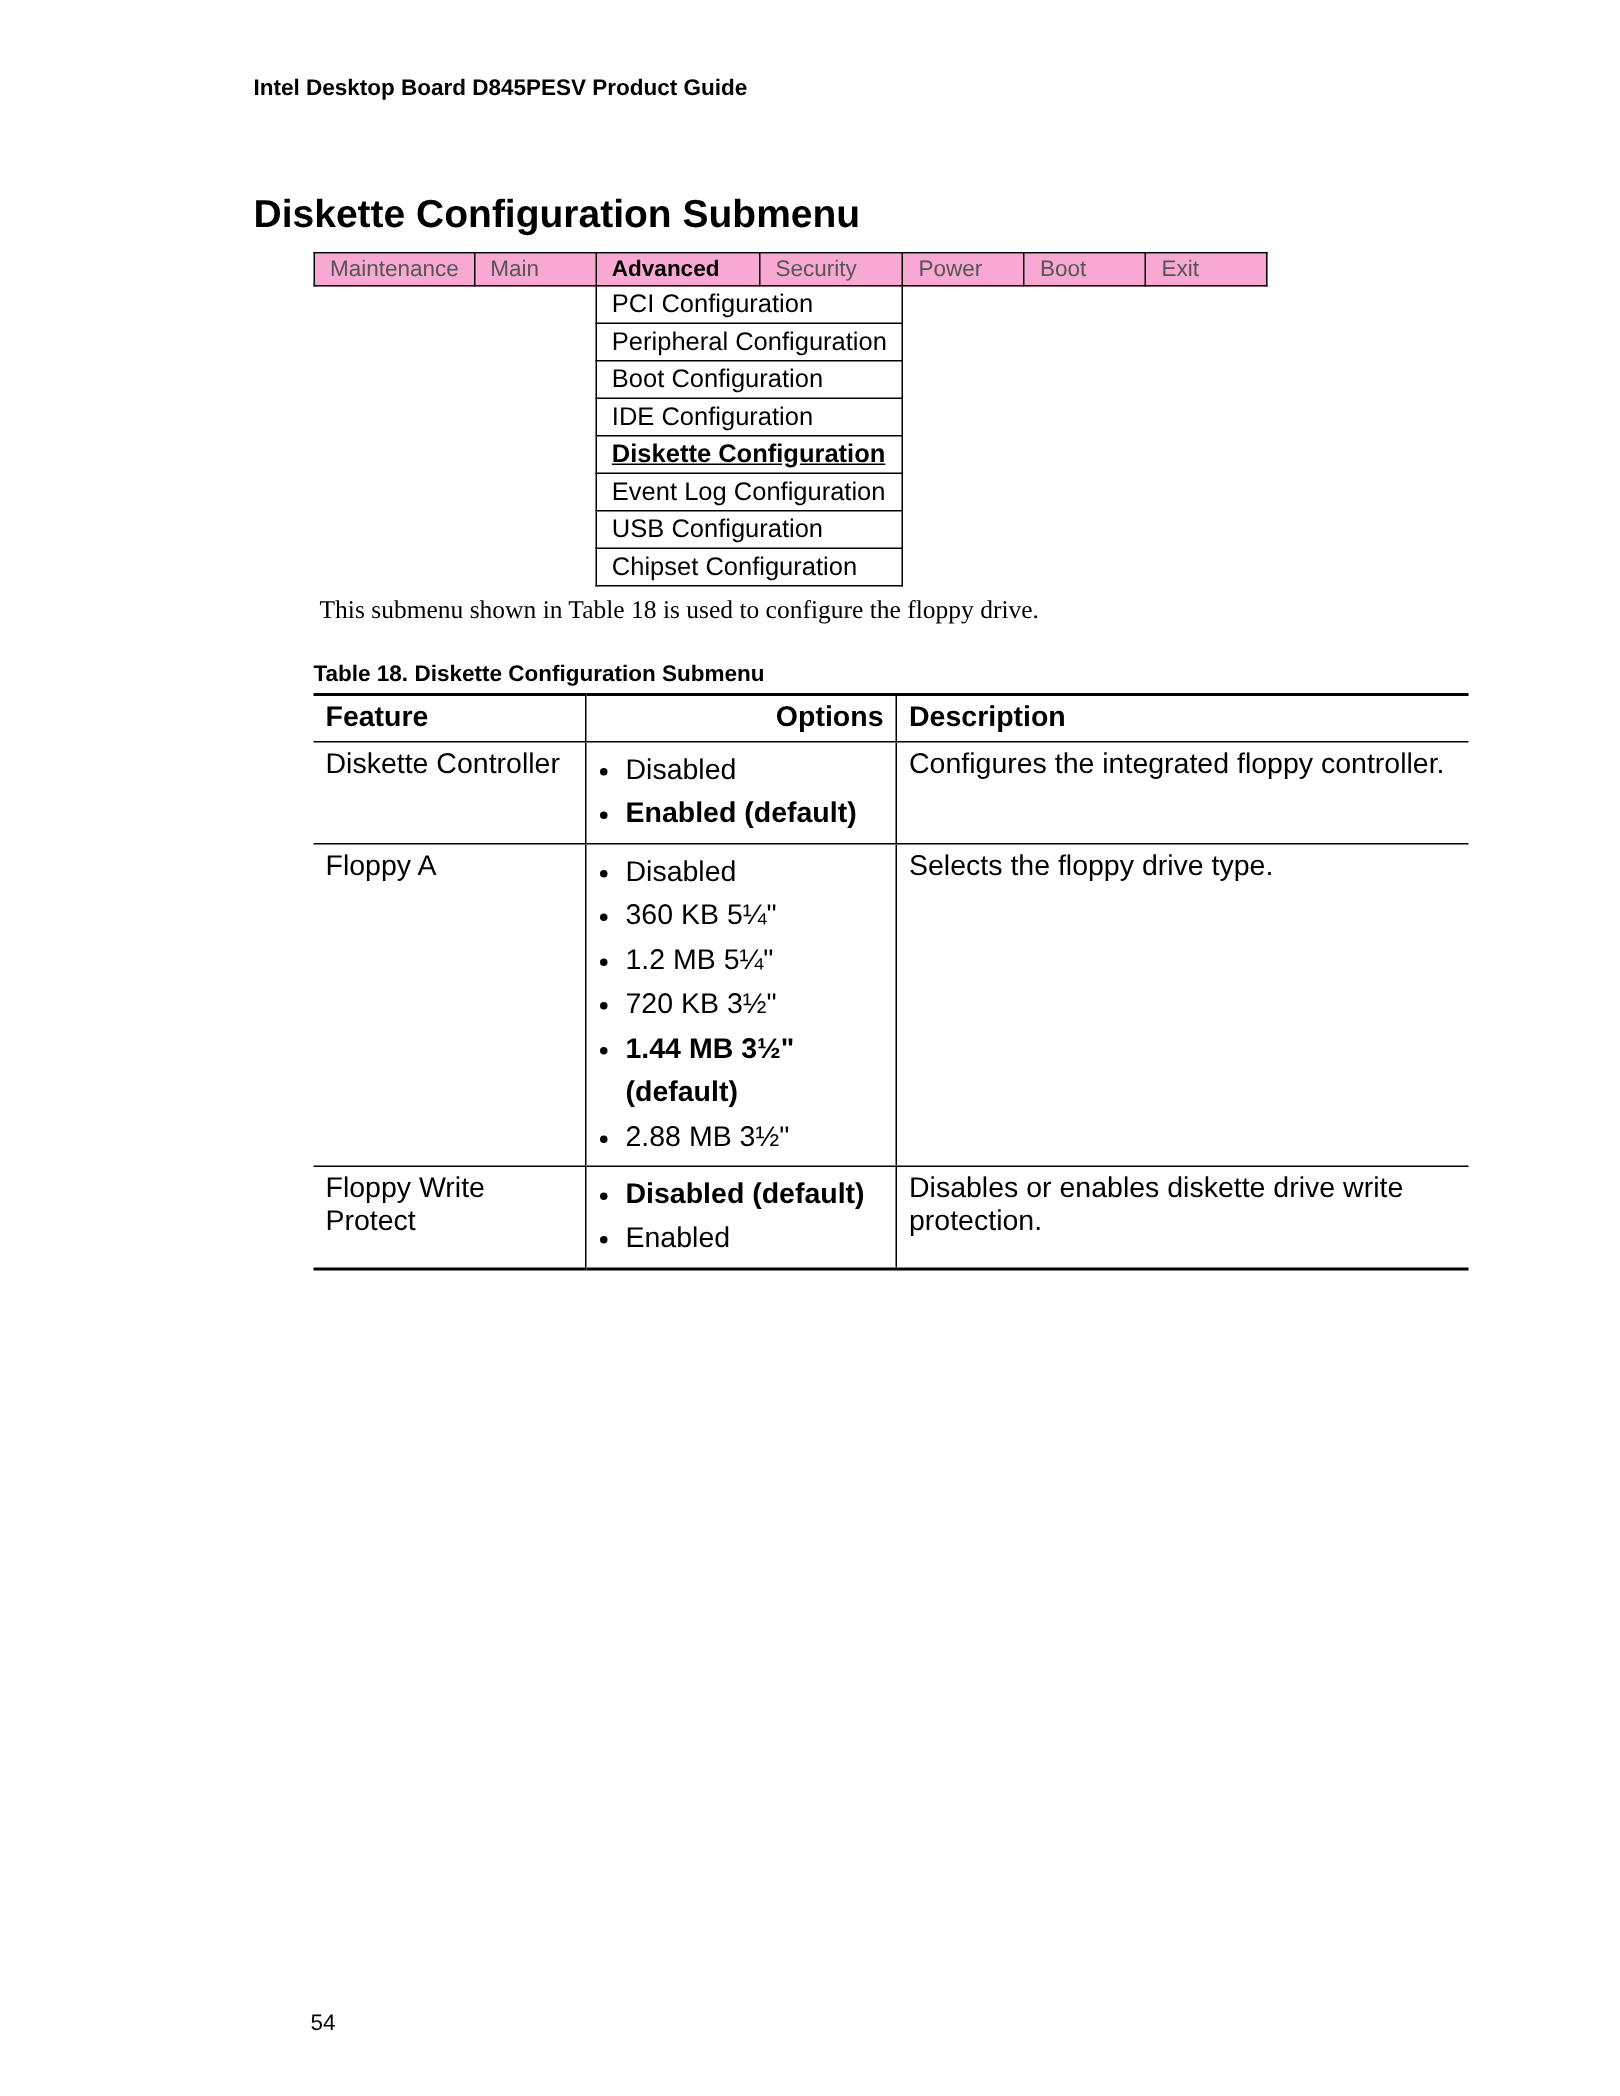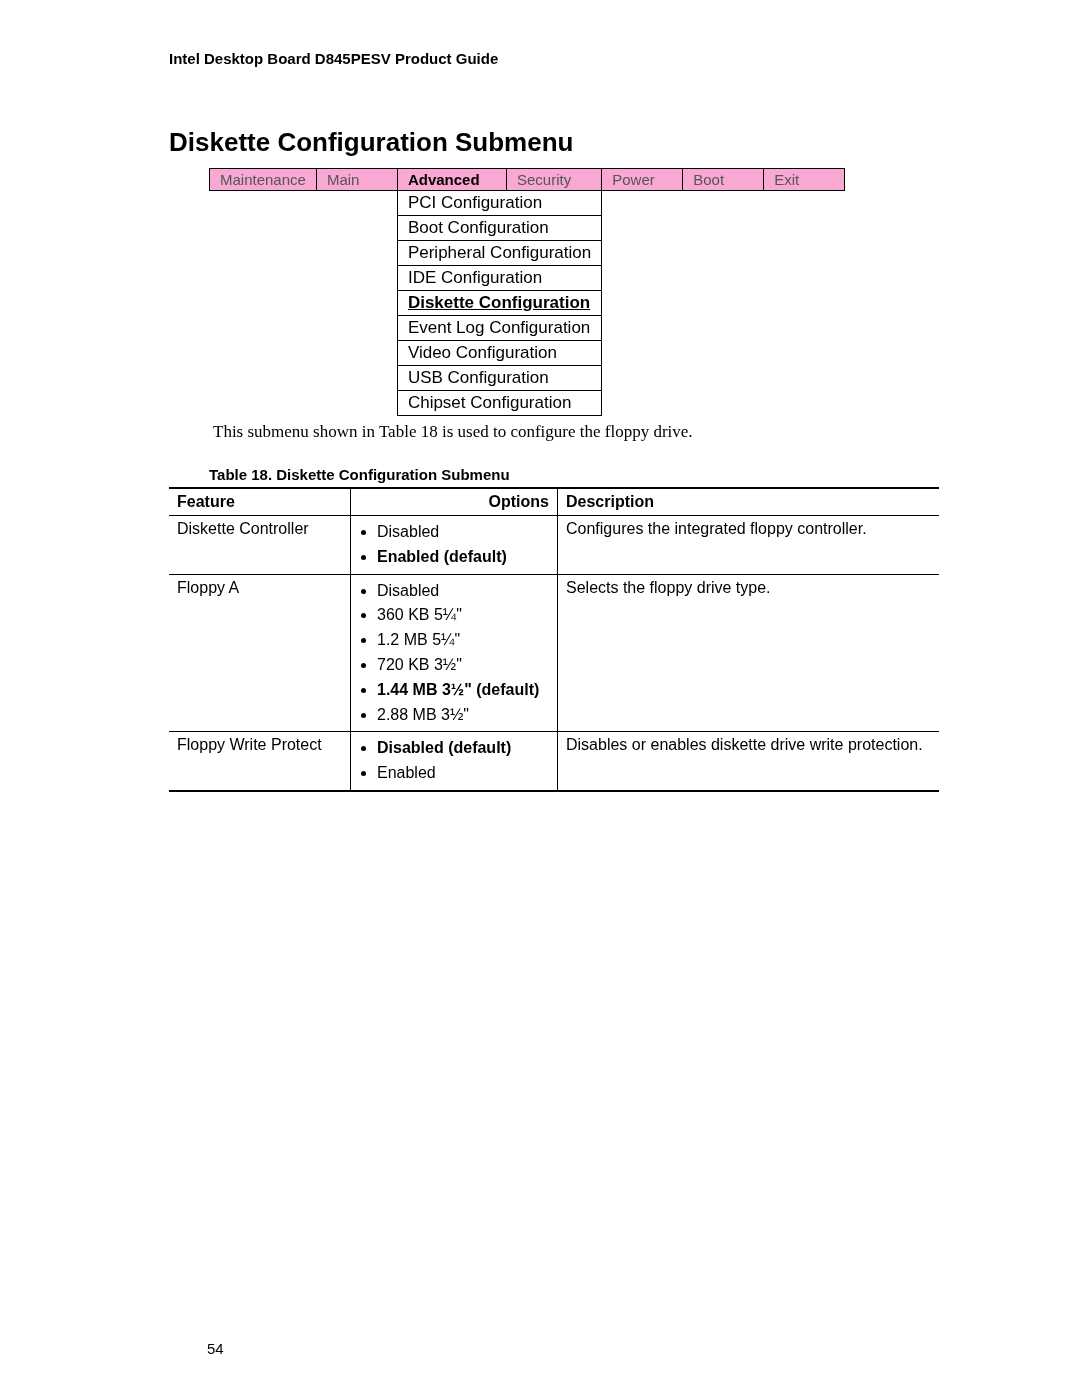--- a/index.html
+++ b/index.html
@@ -71,22 +71,23 @@
 
   .table-caption {
     font-weight: bold;
     font-size: 15px;
     margin: 0 0 4px 40px;
   }
 
   
   table.feature {
     border-collapse: collapse;
+    margin-left: 40px;
     width: 770px;
-    font-size: 16px;
+    font-size: 19px;
   }
   table.feature th {
     text-align: left;
     font-weight: bold;
     border-top: 2px solid #000;
     border-bottom: 1px solid #000;
     padding: 4px 8px;
     vertical-align: top;
   }
   table.feature td {
@@ -143,46 +144,41 @@
           <td>Exit</td>
         </tr>
 
   <tr class="subrow">
           <td class="empty-left" colspan="2"></td>
           <td class="submenu" colspan="2">PCI Configuration</td>
           <td class="empty-right" colspan="3"></td>
         </tr>
         <tr class="subrow">
           <td class="empty-left" colspan="2"></td>
+          <td class="submenu" colspan="2">Peripheral Configuration</td>
+          <td class="empty-right" colspan="3"></td>
+        </tr>
+        <tr class="subrow">
+          <td class="empty-left" colspan="2"></td>
           <td class="submenu" colspan="2">Boot Configuration</td>
           <td class="empty-right" colspan="3"></td>
         </tr>
         <tr class="subrow">
           <td class="empty-left" colspan="2"></td>
-          <td class="submenu" colspan="2">Peripheral Configuration</td>
-          <td class="empty-right" colspan="3"></td>
-        </tr>
-        <tr class="subrow">
-          <td class="empty-left" colspan="2"></td>
           <td class="submenu" colspan="2">IDE Configuration</td>
           <td class="empty-right" colspan="3"></td>
         </tr>
         <tr class="subrow">
           <td class="empty-left" colspan="2"></td>
           <td class="submenu bold" colspan="2">Diskette Configuration</td>
           <td class="empty-right" colspan="3"></td>
         </tr>
         <tr class="subrow">
           <td class="empty-left" colspan="2"></td>
           <td class="submenu" colspan="2">Event Log Configuration</td>
-          <td class="empty-right" colspan="3"></td>
-        </tr>
-        <tr class="subrow">
-          <td class="empty-left" colspan="2"></td>
-          <td class="submenu" colspan="2">Video Configuration</td>
           <td class="empty-right" colspan="3"></td>
         </tr>
         <tr class="subrow">
           <td class="empty-left" colspan="2"></td>
           <td class="submenu" colspan="2">USB Configuration</td>
           <td class="empty-right" colspan="3"></td>
         </tr>
         <tr class="subrow">
           <td class="empty-left" colspan="2"></td>
           <td class="submenu" colspan="2">Chipset Configuration</td>

